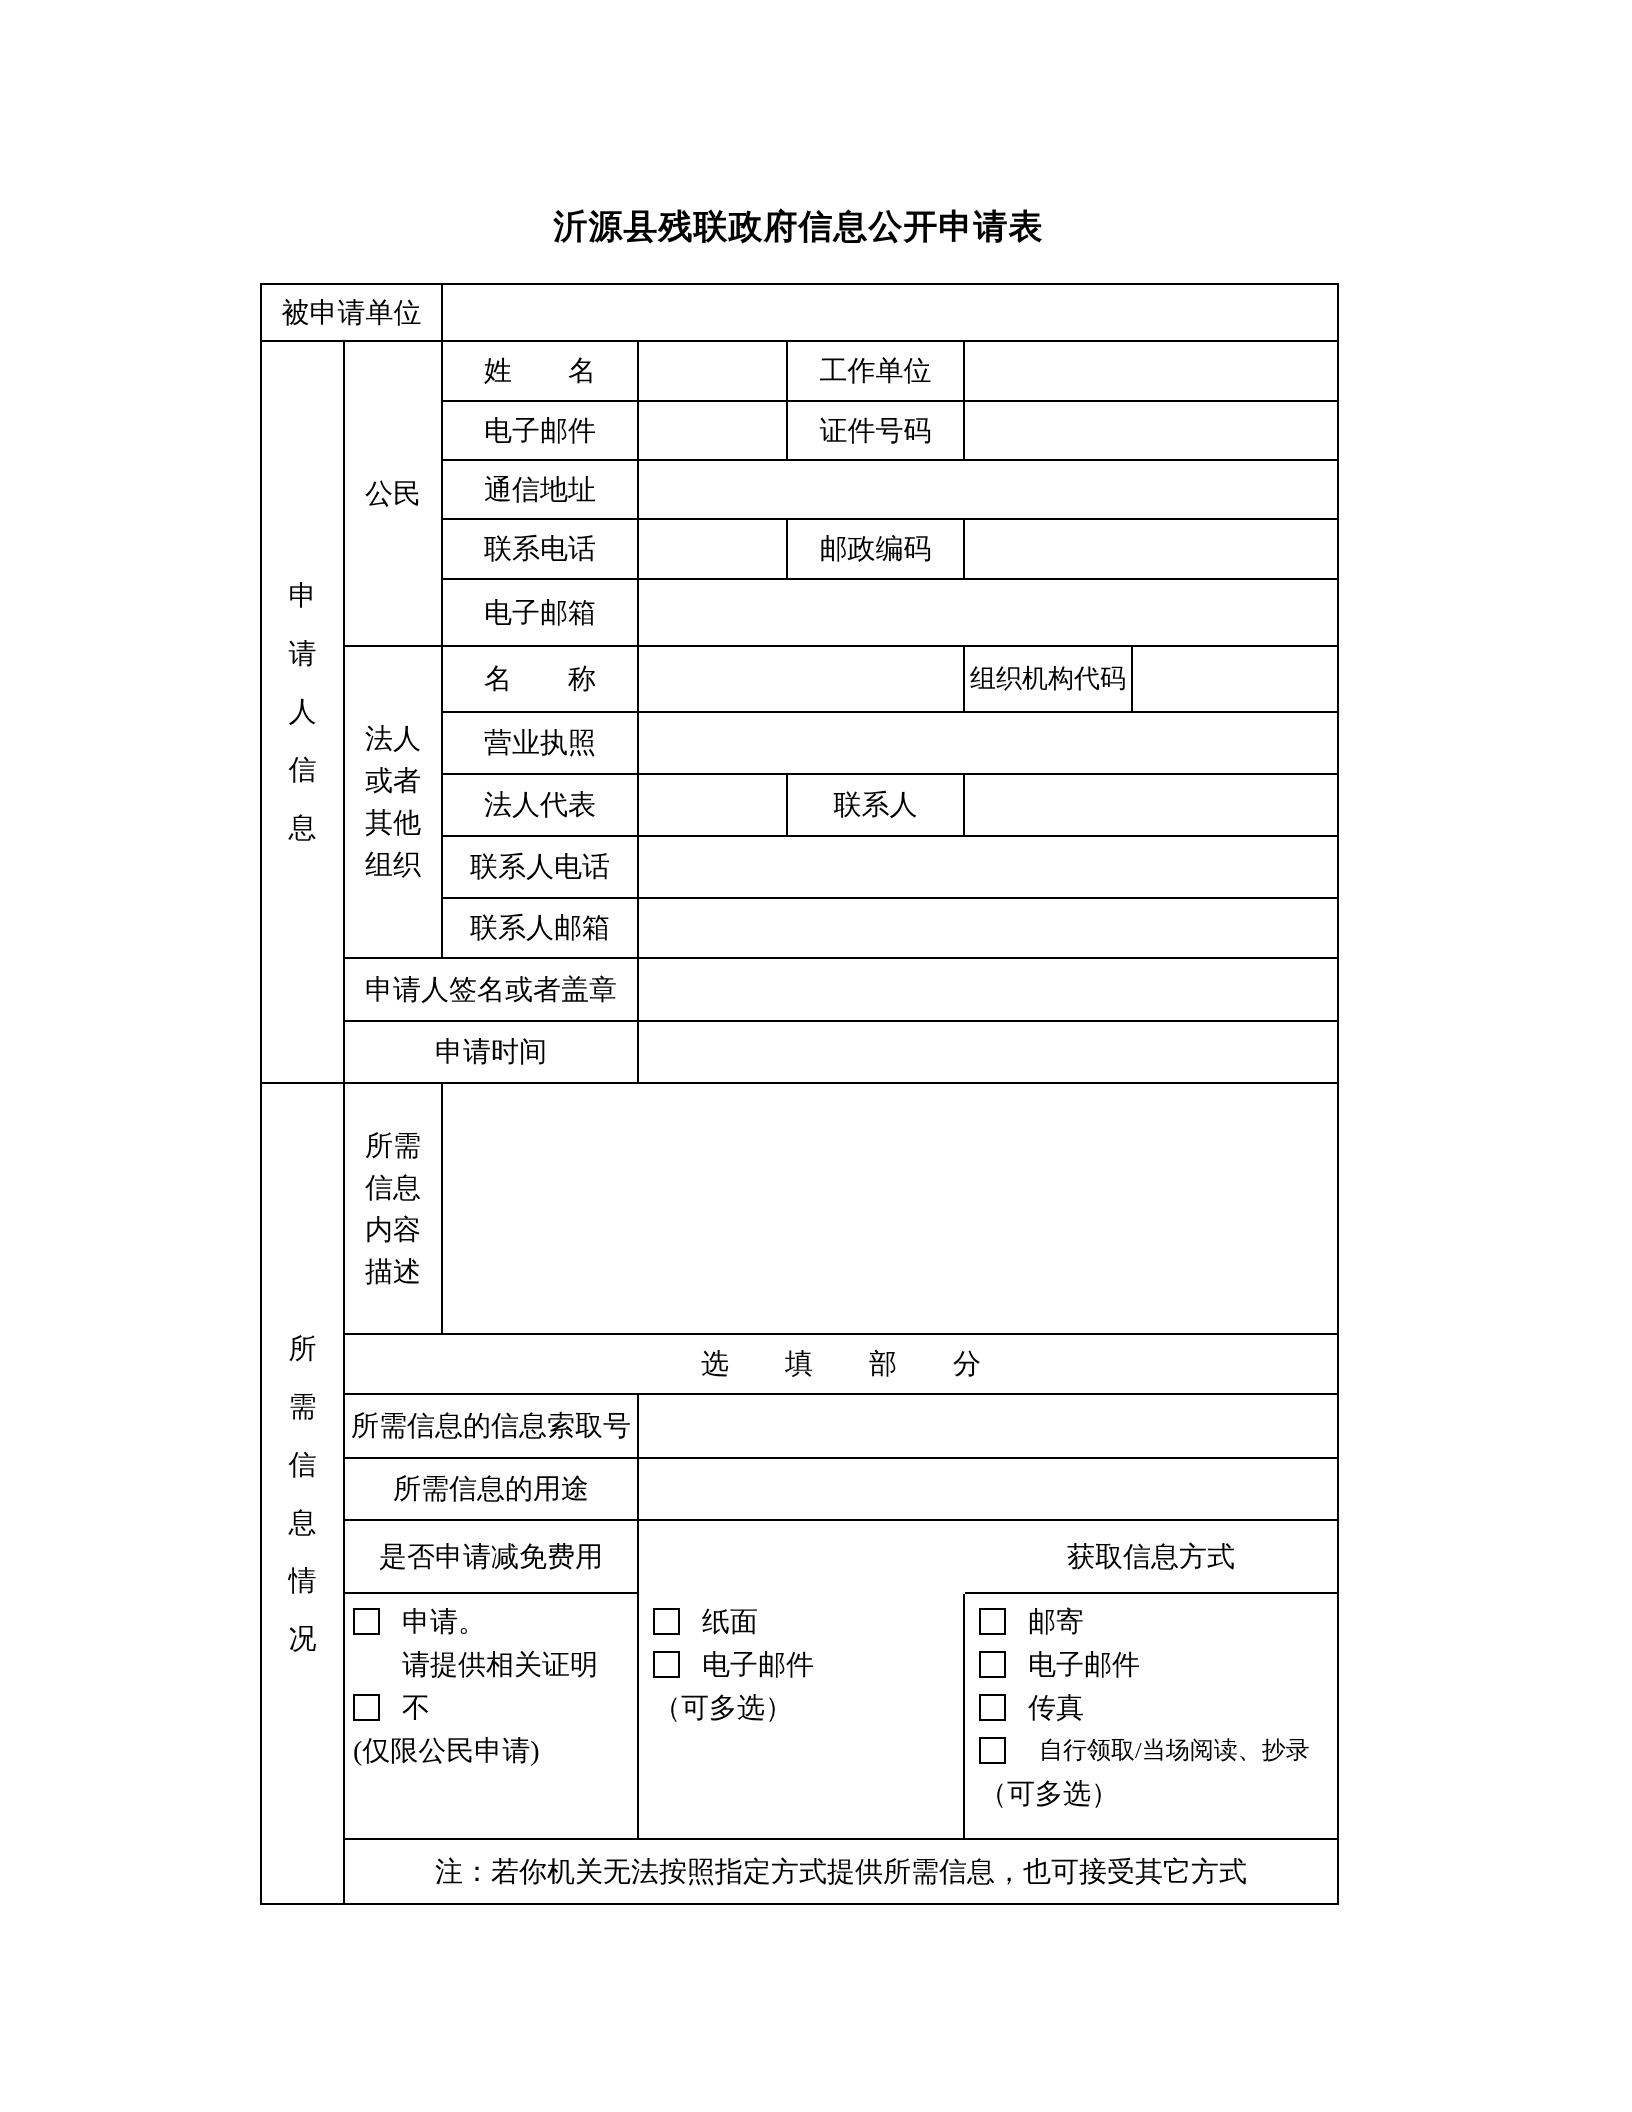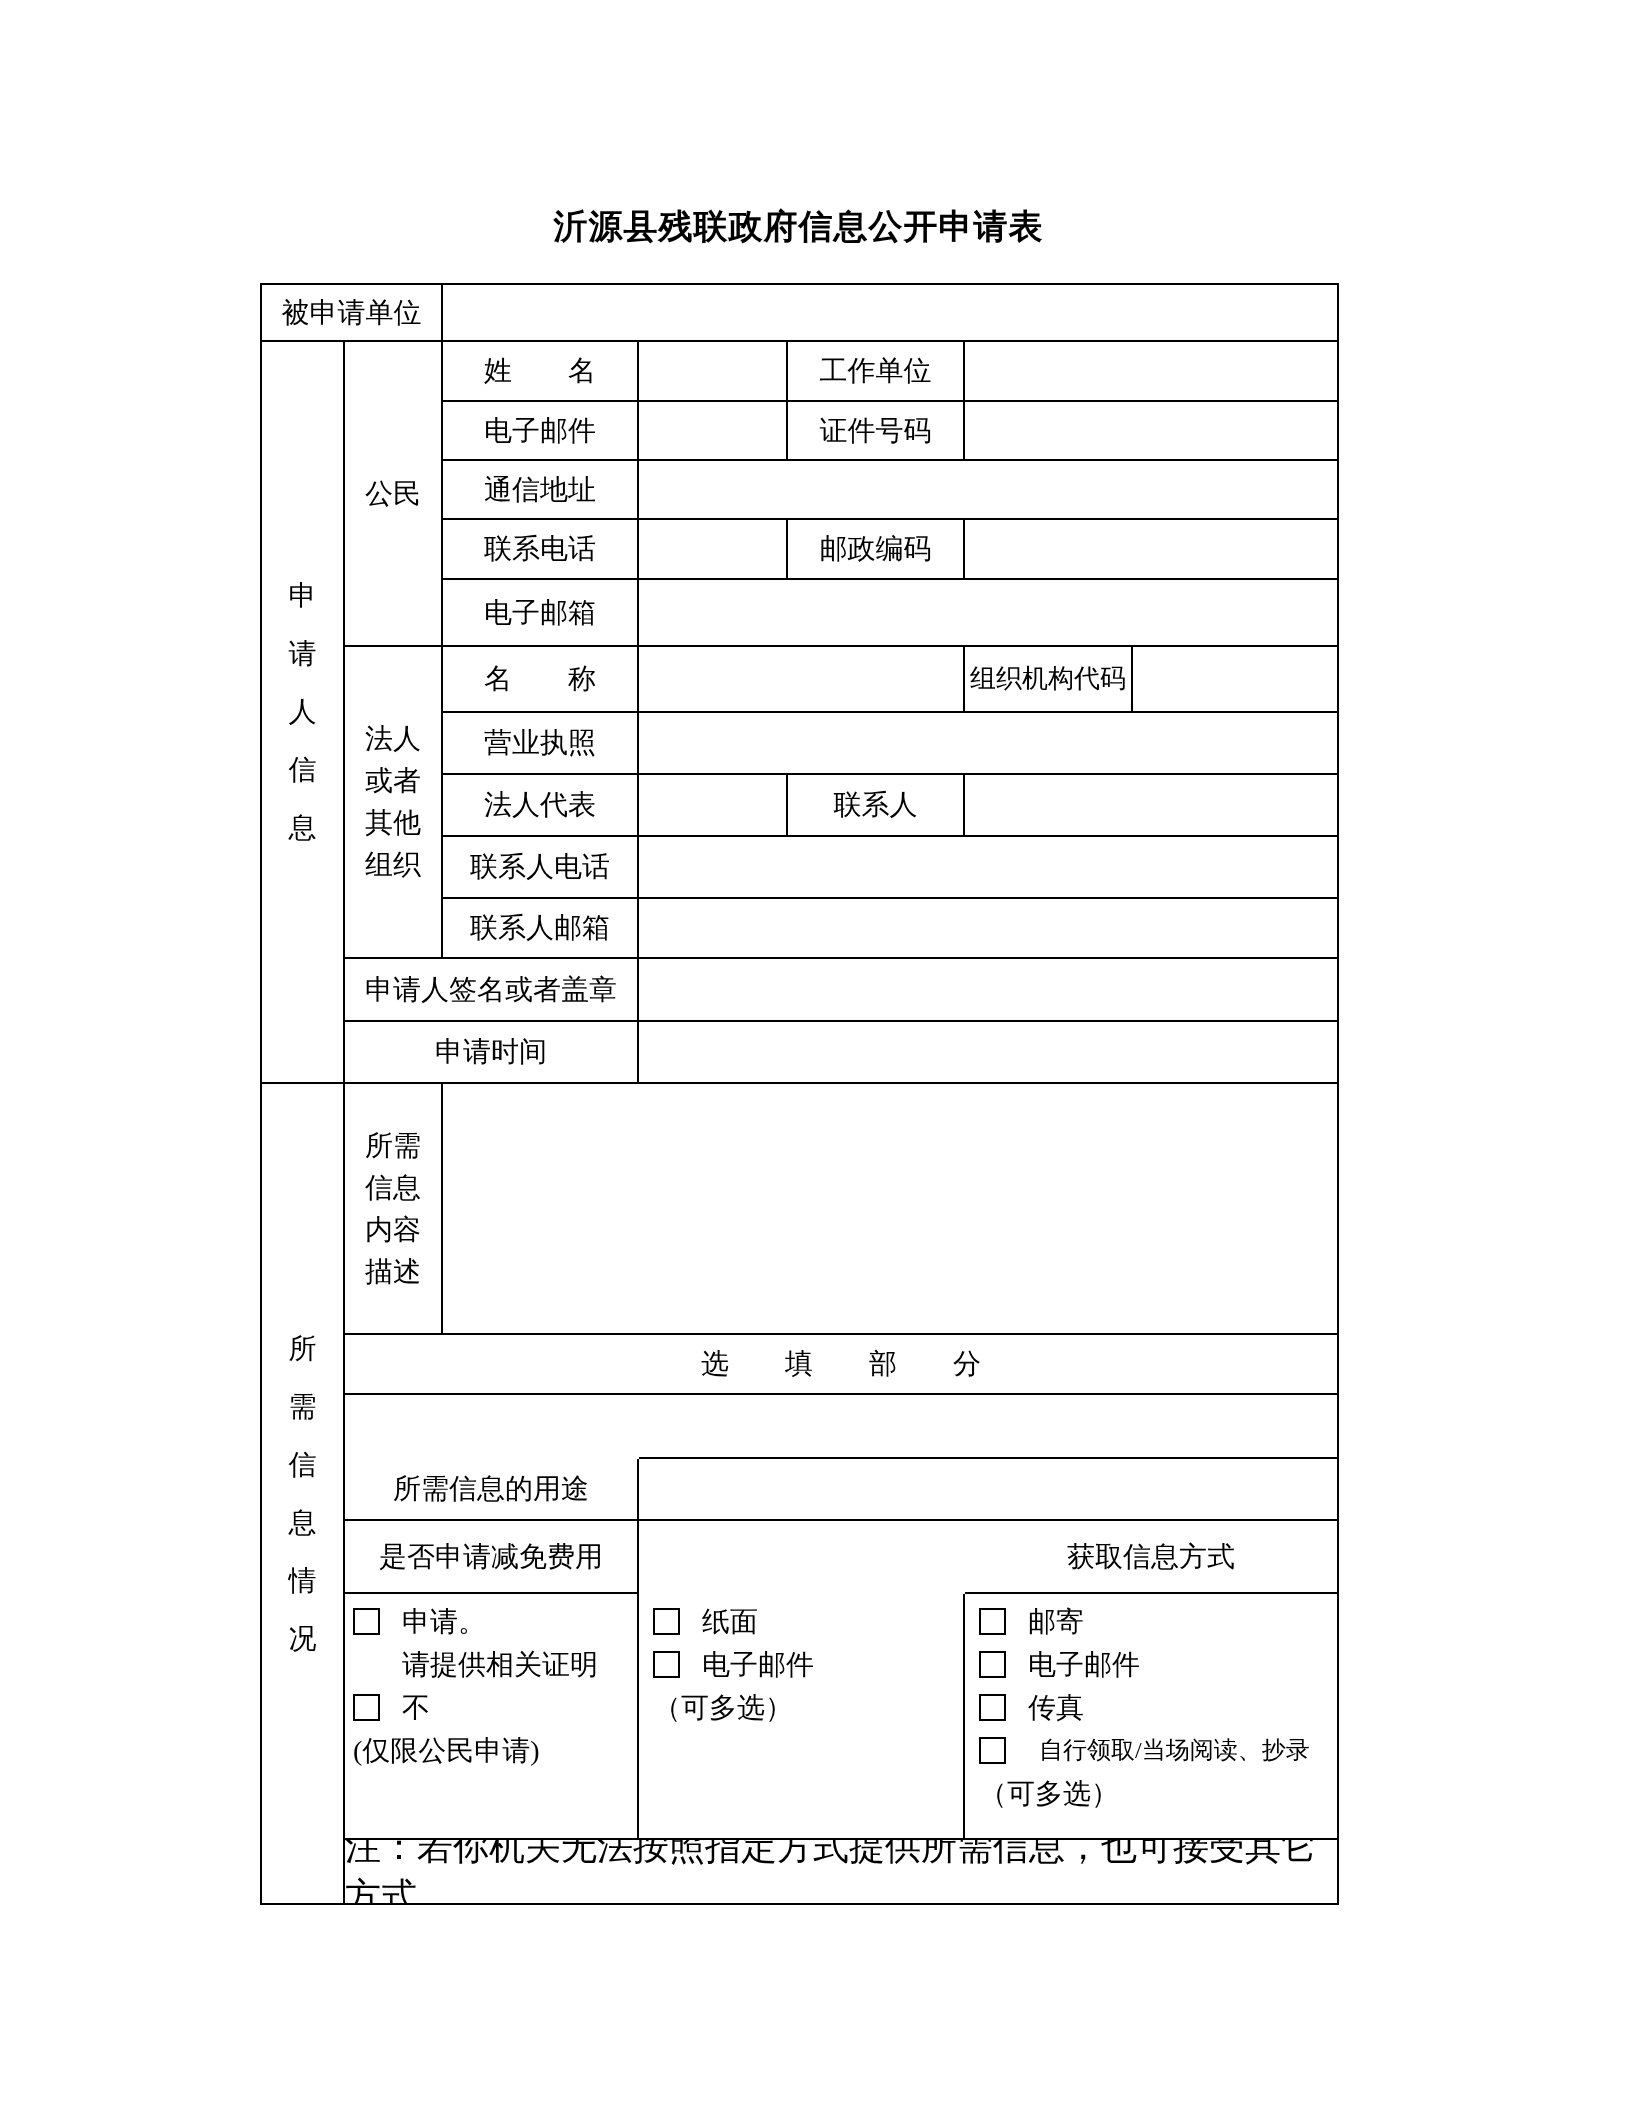--- a/index.html
+++ b/index.html
@@ -36,21 +36,21 @@
     padding:6px 8px 0 8px;
   }
   .options.pad-mid{padding-left:14px;}
   .cbline{display:flex;align-items:center;height:43px;white-space:nowrap;}
   .cbline .cb{
     width:23px;height:23px;border:2px solid #000;display:inline-block;
     flex:none;margin-right:22px;background:#fff;
   }
   .cbline.indent{padding-left:49px;}
   .cbline.small{font-size:24px;gap:11px;}
-  .footnote-cell{font-size:36px;}
+  .footnote-cell{font-size:28px;}
 </style>
 </head>
 <body>
 
 <div class="title">沂源县残联政府信息公开申请表</div>
 
 <div class="form-grid">
 
   <div class="cell" style="grid-row:1;grid-column:1/3">被申请单位</div>
   <div class="cell" style="grid-row:1;grid-column:3/8"></div>
@@ -122,20 +122,21 @@
 况</div>
 
   <div class="cell desclabel" style="grid-row:14;grid-column:2">所需
 信息
 内容
 描述</div>
   <div class="cell" style="grid-row:14;grid-column:3/8"></div>
 
   <div class="cell spread" style="grid-row:15;grid-column:2/8">选　　填　　部　　分</div>
 
+  <div class="cell" style="grid-row:16;grid-column:2/4">所需信息的信息索取号</div>
   <div class="cell" style="grid-row:16;grid-column:4/8"></div>
 
   <div class="cell" style="grid-row:17;grid-column:2/4">所需信息的用途</div>
   <div class="cell" style="grid-row:17;grid-column:4/8"></div>
 
   <div class="cell" style="grid-row:18;grid-column:2/4">是否申请减免费用</div>
   <div class="cell" style="grid-row:18;grid-column:6/8">获取信息方式</div>
 
   <div class="cell options" style="grid-row:19;grid-column:2/4">
     <div class="cbline">

